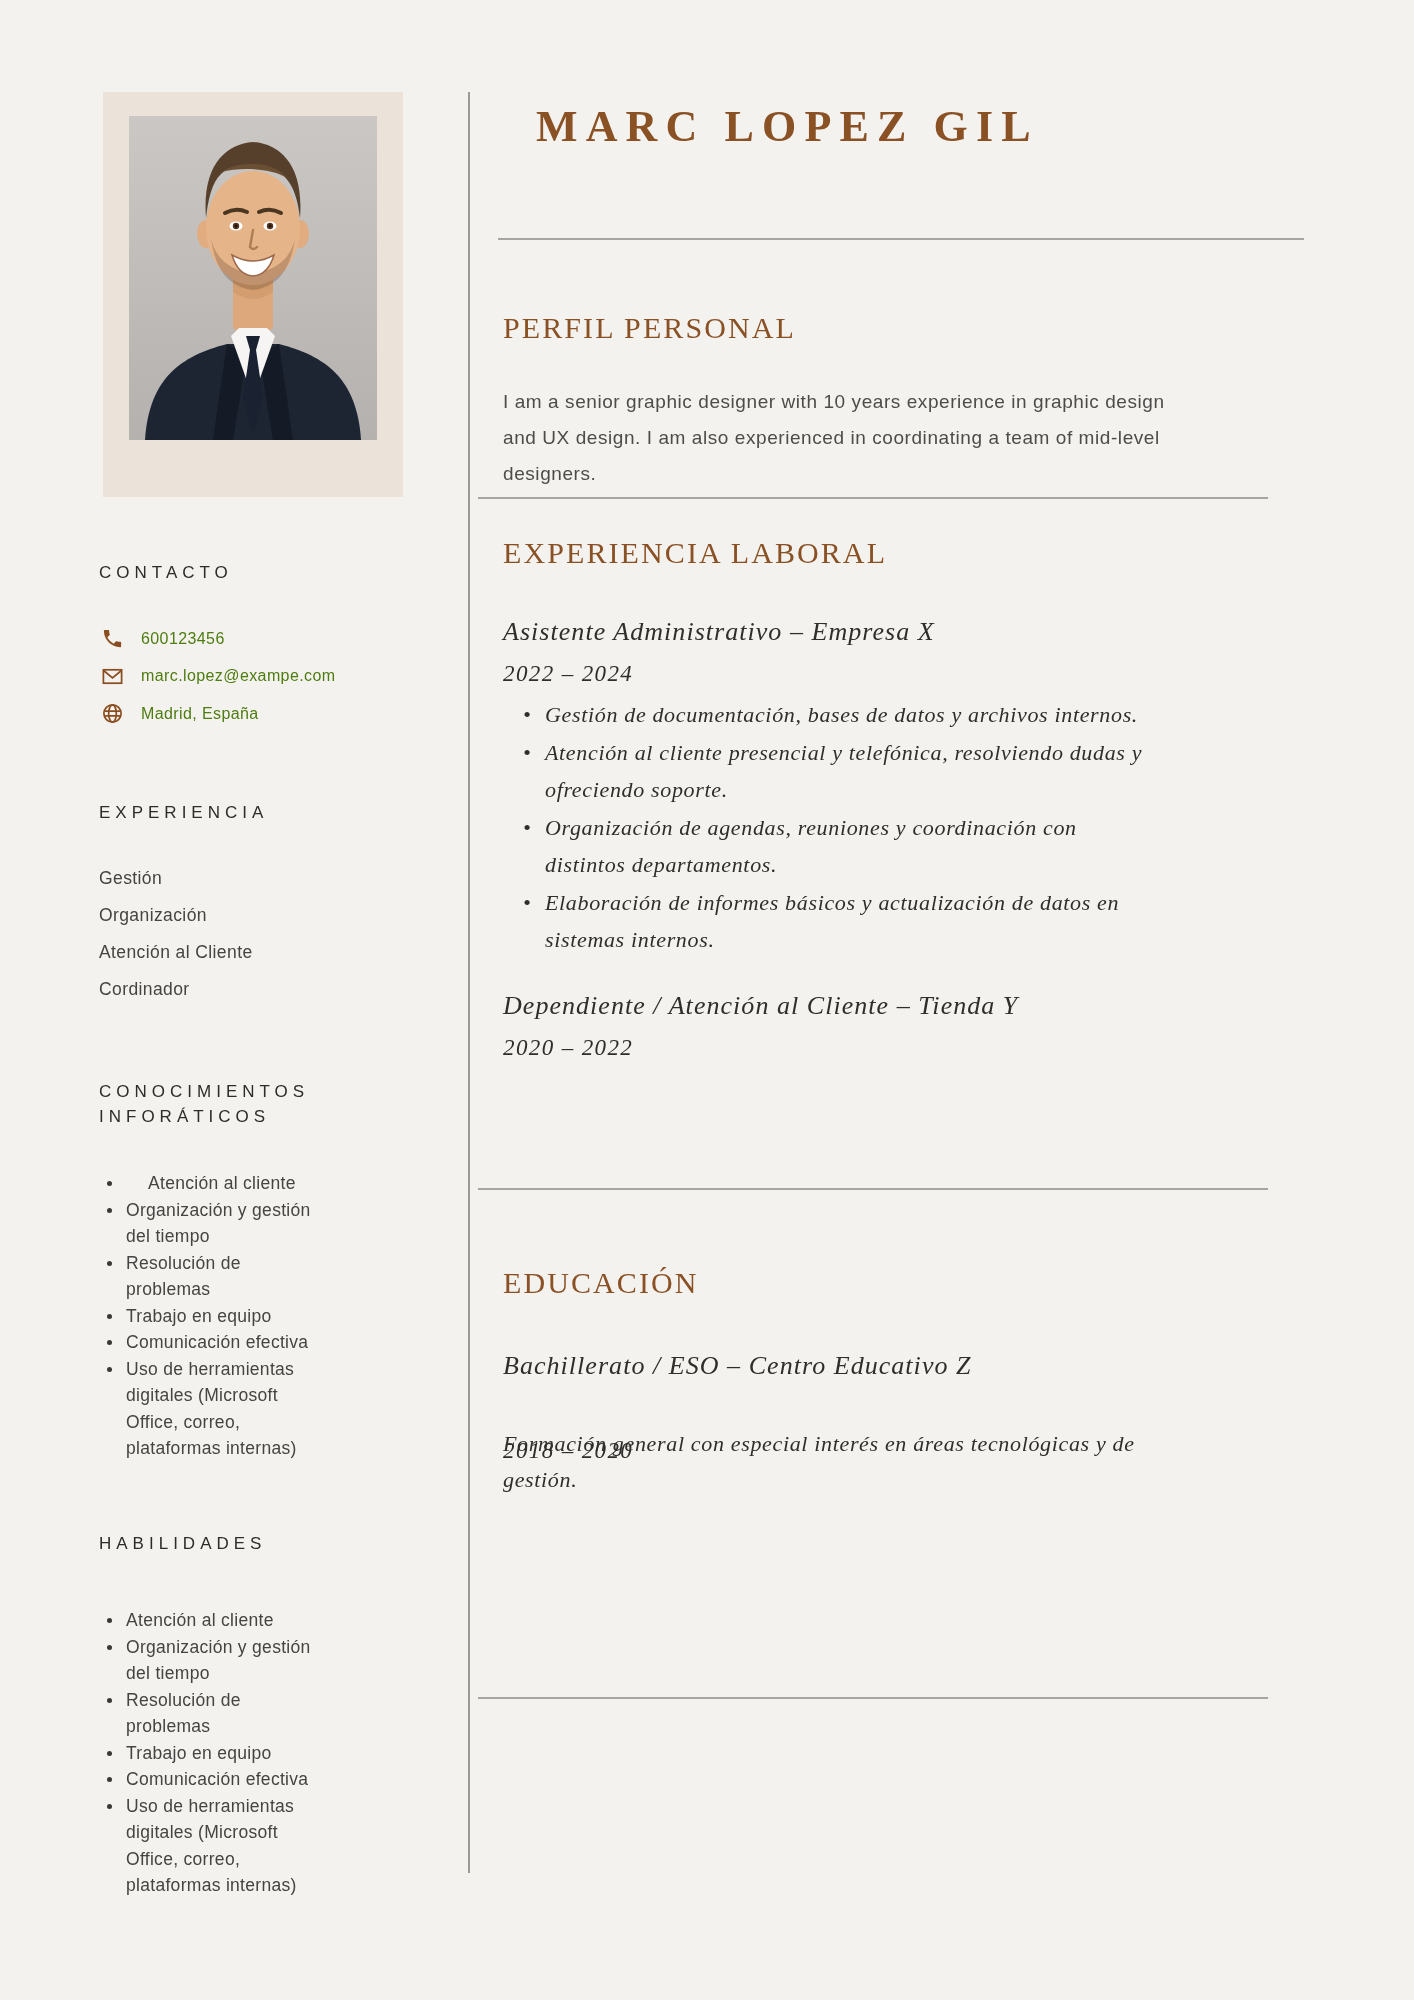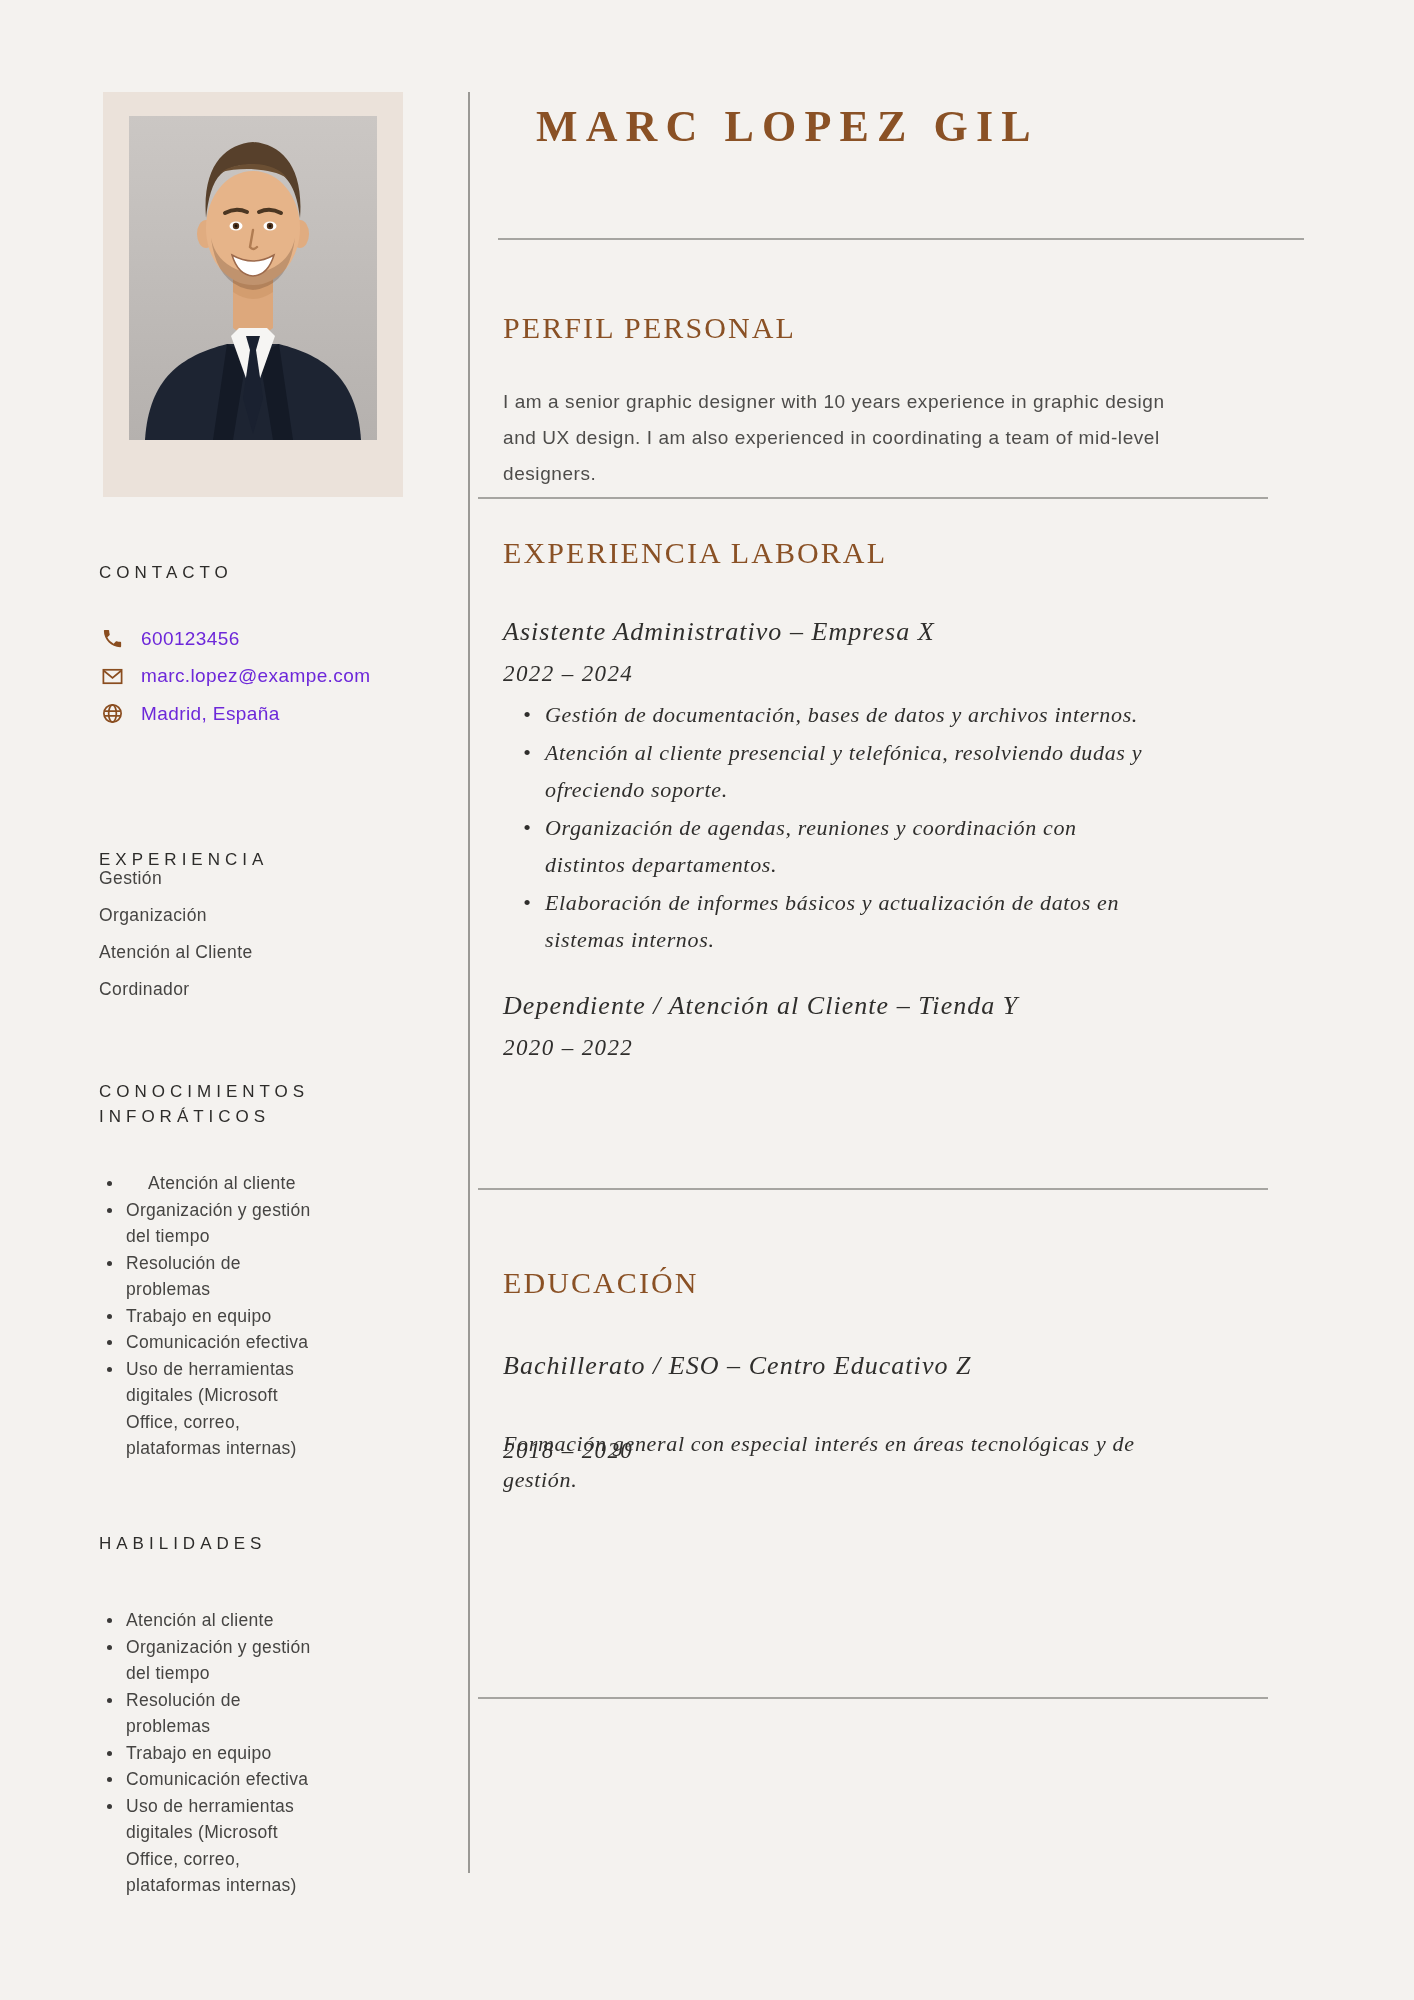--- a/index.html
+++ b/index.html
@@ -15,28 +15,28 @@
   #hr4{left:478px;top:1697px;width:790px;}
 
   
   .photo-frame{position:absolute;left:103px;top:92px;width:300px;height:405px;background:#ebe2da;}
   .photo{position:absolute;left:26px;top:24px;width:248px;height:324px;display:block;}
 
   
   .side-heading{position:absolute;left:99px;font-size:17px;letter-spacing:5px;
                 color:#2d2c2a;font-weight:500;line-height:25px;}
   #contact-heading{top:560px;}
-  #experiencia-heading{top:800px;margin-top:47px;}
+  #experiencia-heading{top:800px;}
   #conocimientos-heading{top:1079px;width:280px;}
   #habilidades-heading{top:1531px;}
 
   .contact-list{position:absolute;left:101px;top:620px;}
   .contact-row{display:flex;align-items:center;gap:17px;height:37.5px;}
   .contact-row svg{width:23px;height:23px;flex:none;}
-  .contact-text{font-size:19px;color:#6d28d9;letter-spacing:.4px;}
+  .contact-text{font-size:16px;color:#4d7c0f;letter-spacing:.4px;}
 
   .side-plain-list{position:absolute;left:99px;top:860px;list-style:none;margin:0;padding:0;}
   .side-plain-list li{font-size:17.5px;color:#454442;letter-spacing:.4px;line-height:37px;}
 
   .side-bullet-list{position:absolute;left:99px;list-style:none;margin:0;padding:0;}
   #conocimientos-list{top:1170px;}
   #habilidades-list{top:1607px;}
   .side-bullet-list li{position:relative;padding-left:27px;width:198px;
                        font-size:17.5px;color:#454442;letter-spacing:.3px;line-height:26.5px;}
   .side-bullet-list li::before{content:"";position:absolute;left:8px;top:11px;

